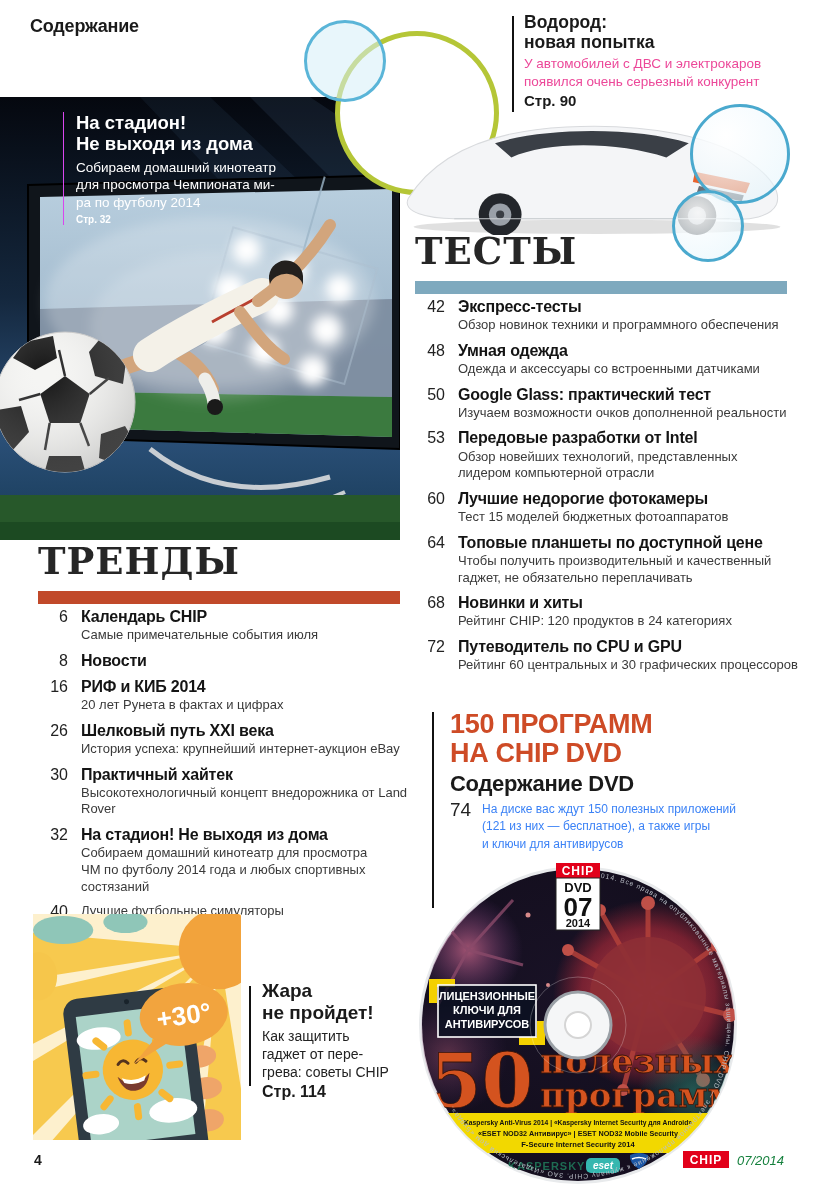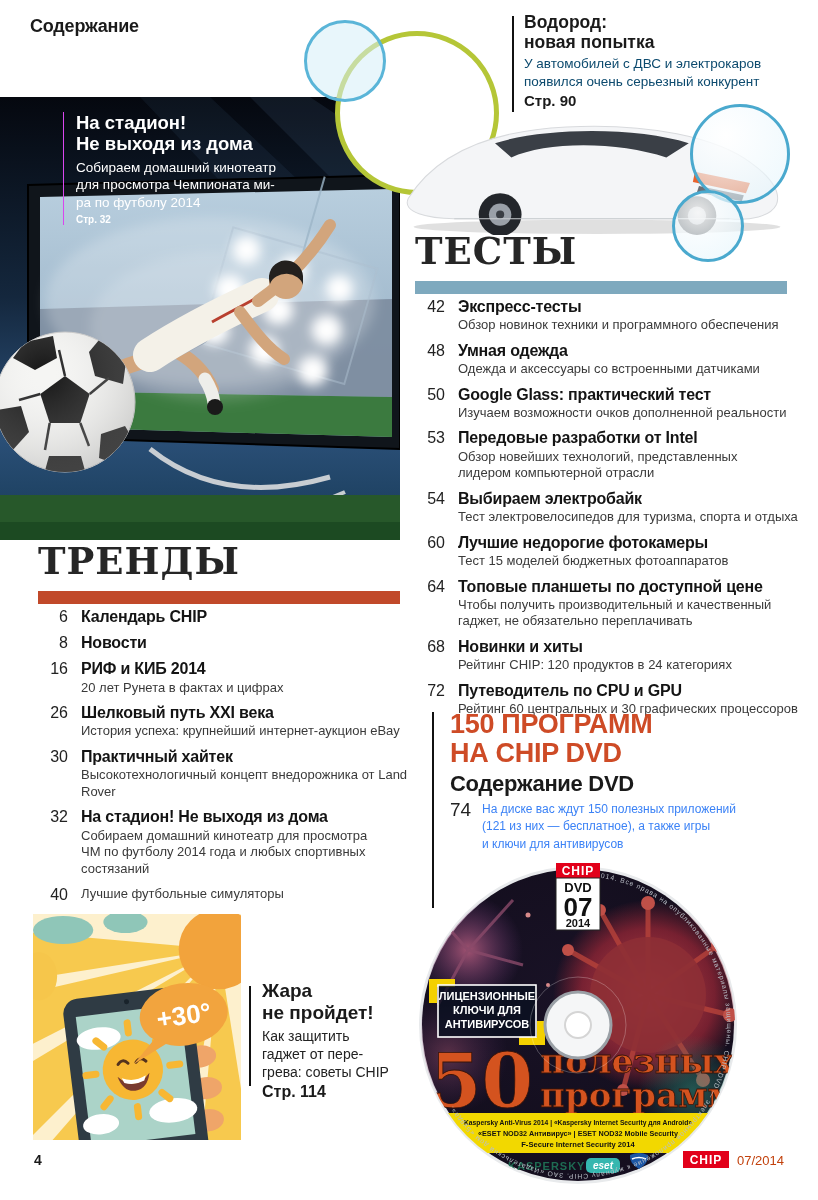--- a/index.html
+++ b/index.html
@@ -24,21 +24,21 @@
              border:3px solid #5ab5d8;background:rgba(214,238,248,.55);z-index:3;}
   .bubble{border-radius:50%;border:3px solid #4aa9ce;z-index:5;
           background:radial-gradient(circle at 35% 30%,rgba(255,255,255,.9),rgba(213,239,250,.45));}
   .bubble1{left:690px;top:104px;width:94px;height:94px;}
   .bubble2{left:672px;top:190px;width:66px;height:66px;}
 
   
   .hyd-line{left:512px;top:16px;width:2px;height:96px;background:#111;}
   .hyd-block{left:524px;top:13px;width:280px;}
   .hyd-title{font-size:17.5px;font-weight:bold;line-height:1.12;white-space:pre-line;}
-  .hyd-desc{font-size:13.5px;line-height:1.3;margin-top:3px;white-space:pre-line;color:#0c4a6e;}
+  .hyd-desc{font-size:13.5px;line-height:1.3;margin-top:3px;white-space:pre-line;color:#ec4899;}
   .hyd-ref{font-size:15px;font-weight:bold;margin-top:2px;}
 
   .car-svg{left:392px;top:80px;z-index:4;}
 
   
   .section-heading{font-family:"DejaVu Serif",serif;font-weight:bold;font-size:37px;
                    letter-spacing:1px;color:#262626;line-height:1;}
   .tests-heading{left:415px;top:233px;}
   .tests-bar{left:415px;top:281px;width:372px;height:13px;}
   .trends-heading{left:38px;top:543px;}
@@ -70,21 +70,21 @@
   .heat-block{left:262px;top:980px;width:145px;}
   .heat-title{font-size:19px;font-weight:bold;line-height:1.15;white-space:pre-line;}
   .heat-desc{font-size:14px;line-height:1.3;margin-top:3px;white-space:pre-line;color:#222;}
   .heat-ref{font-size:16px;font-weight:bold;margin-top:2px;}
 
   
   .page-num{left:34px;top:1152px;font-size:14px;font-weight:bold;}
   .chip-logo{left:683px;top:1151px;width:46px;height:17px;background:#e2001a;color:#fff;
              font-size:12px;font-weight:bold;letter-spacing:1px;display:flex;
              align-items:center;justify-content:center;}
-  .issue{left:737px;top:1153px;font-size:13px;color:#c2410c;}
+  .issue{left:737px;top:1153px;font-size:13px;color:#15803d;font-style:italic;}
 </style>
 </head>
 <body>
 
 <div class="page">
 
   <div class="abs content-header">Содержание</div>
 
   <svg class="abs fb-img" width="400" height="443" viewBox="0 0 400 443">
     <defs>
@@ -251,27 +251,20 @@
 
       <div class="toc-item">
         <span class="toc-num">53</span>
         <span>
           <div class="toc-title">Передовые разработки от Intel</div>
           <div class="toc-desc">Обзор новейших технологий, представленных
 лидером компьютерной отрасли</div>
         </span>
       </div>
 
-      <div class="toc-item">
-        <span class="toc-num">54</span>
-        <span>
-          <div class="toc-title">Выбираем электробайк</div>
-          <div class="toc-desc">Тест электровелосипедов для туризма, спорта и отдыха</div>
-        </span>
-      </div>
 
       <div class="toc-item">
         <span class="toc-num">60</span>
         <span>
           <div class="toc-title">Лучшие недорогие фотокамеры</div>
           <div class="toc-desc">Тест 15 моделей бюджетных фотоаппаратов</div>
         </span>
       </div>
 
       <div class="toc-item">
@@ -301,20 +294,21 @@
     </div>
 
   <div class="abs section-heading trends-heading">ТРЕНДЫ</div>
   <div class="abs trends-bar" style="background: rgb(193, 73, 42);"></div>
   <div class="abs toc-list trends-list">
 
       <div class="toc-item">
         <span class="toc-num">6</span>
         <span>
           <div class="toc-title">Календарь CHIP</div>
+          <div class="toc-desc">Самые примечательные события июля</div>
         </span>
       </div>
 
       <div class="toc-item">
         <span class="toc-num">8</span>
         <span>
           <div class="toc-title">Новости</div>
 
         </span>
       </div>

